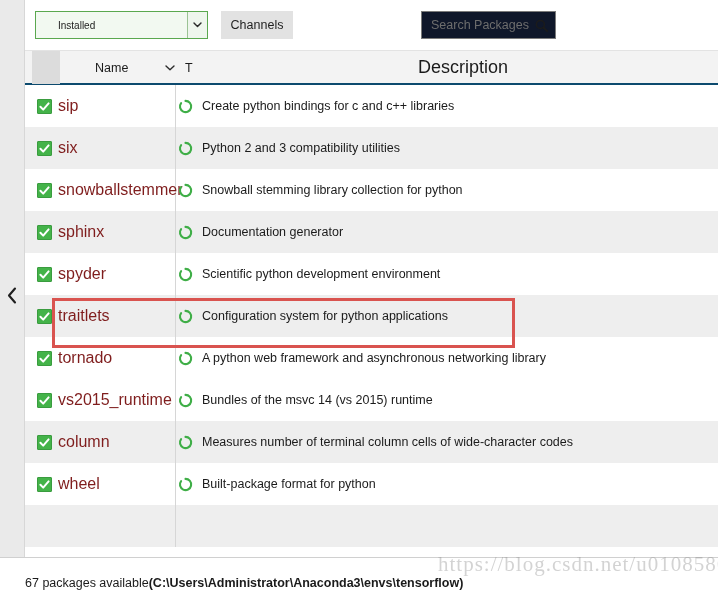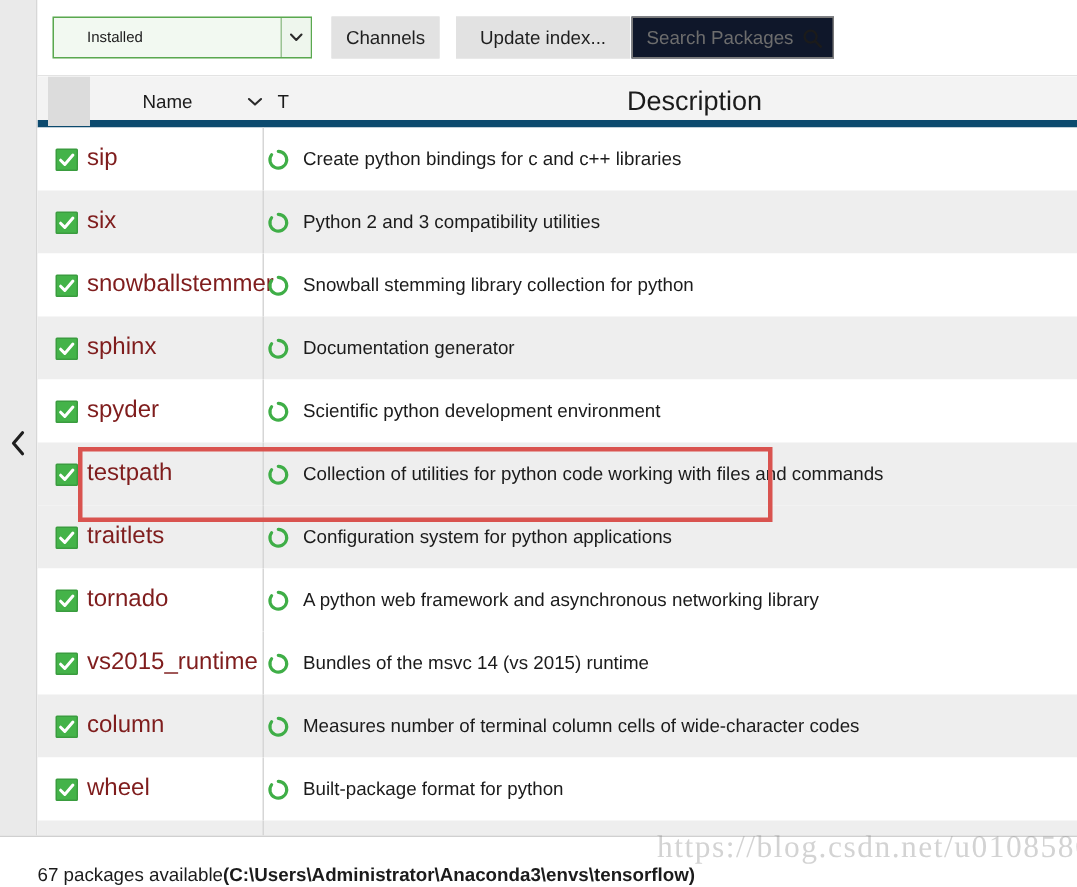--- a/index.html
+++ b/index.html
@@ -147,21 +147,21 @@
     width: 693px;
     height: 506px;
     overflow: hidden;
     background: #ffffff;
   }
 
   .thead {
     position: relative;
     height: 34px;
     background: #f3f3f3;
-    border-bottom: 5px solid #0c4a6e;
+    border-bottom: 2px solid #0c4a6e;
     box-sizing: border-box;
   }
   .th-gutter {
     position: absolute;
     left: 7px; top: 0;
     width: 28px;
     height: 33px;
     background: #dcdcdc;
   }
   .th-name {
@@ -336,21 +336,20 @@
     <div class="filter-select">
       <div class="fs-label">Installed</div>
       <div class="fs-arrow">
         <svg width="9" height="6" viewBox="0 0 9 6" aria-hidden="true">
           <polyline points="1,1 4.5,4.6 8,1" fill="none" stroke="#2b2b2b" stroke-width="1.4" stroke-linecap="round" stroke-linejoin="round"></polyline>
         </svg>
       </div>
     </div>
 
     <div class="tb-btn" id="btn-channels">Channels</div>
-    <div class="tb-btn" id="btn-update">Update index...</div>
 
     <div class="search-box">
       <div class="sb-text">Search Packages</div>
       <div class="sb-icon">
         <svg width="13" height="13" viewBox="0 0 13 13" aria-hidden="true">
           <circle cx="5.4" cy="5.4" r="4" fill="none" stroke="#1b1b1b" stroke-width="1.5"></circle>
           <line x1="8.4" y1="8.4" x2="12.1" y2="12.1" stroke="#1b1b1b" stroke-width="1.8" stroke-linecap="round"></line>
         </svg>
       </div>
     </div>
@@ -446,35 +445,20 @@
           </div>
           <div class="pkg-desc">Scientific python development environment</div>
         </div>
         <div class="trow alt">
           <div class="col-divider"></div>
           <div class="cb">
             <svg width="13" height="13" viewBox="0 0 13 13" aria-hidden="true">
               <polyline points="2.4,6.8 5.2,9.6 10.6,3.4" fill="none" stroke="#ffffff" stroke-width="2" stroke-linecap="round" stroke-linejoin="round"></polyline>
             </svg>
           </div>
-          <div class="pkg-name">testpath</div>
-          <div class="status-ring">
-            <svg width="15" height="15" viewBox="0 0 15 15" aria-hidden="true">
-              <path d="M 7.5 1.9 A 5.6 5.6 0 1 1 3.1 4.1" fill="none" stroke="#3fae47" stroke-width="2.1" stroke-linecap="round"></path>
-            </svg>
-          </div>
-          <div class="pkg-desc">Collection of utilities for python code working with files and commands</div>
-        </div>
-        <div class="trow alt">
-          <div class="col-divider"></div>
-          <div class="cb">
-            <svg width="13" height="13" viewBox="0 0 13 13" aria-hidden="true">
-              <polyline points="2.4,6.8 5.2,9.6 10.6,3.4" fill="none" stroke="#ffffff" stroke-width="2" stroke-linecap="round" stroke-linejoin="round"></polyline>
-            </svg>
-          </div>
           <div class="pkg-name">traitlets</div>
           <div class="status-ring">
             <svg width="15" height="15" viewBox="0 0 15 15" aria-hidden="true">
               <path d="M 7.5 1.9 A 5.6 5.6 0 1 1 3.1 4.1" fill="none" stroke="#3fae47" stroke-width="2.1" stroke-linecap="round"></path>
             </svg>
           </div>
           <div class="pkg-desc">Configuration system for python applications</div>
         </div>
         <div class="trow">
           <div class="col-divider"></div>

